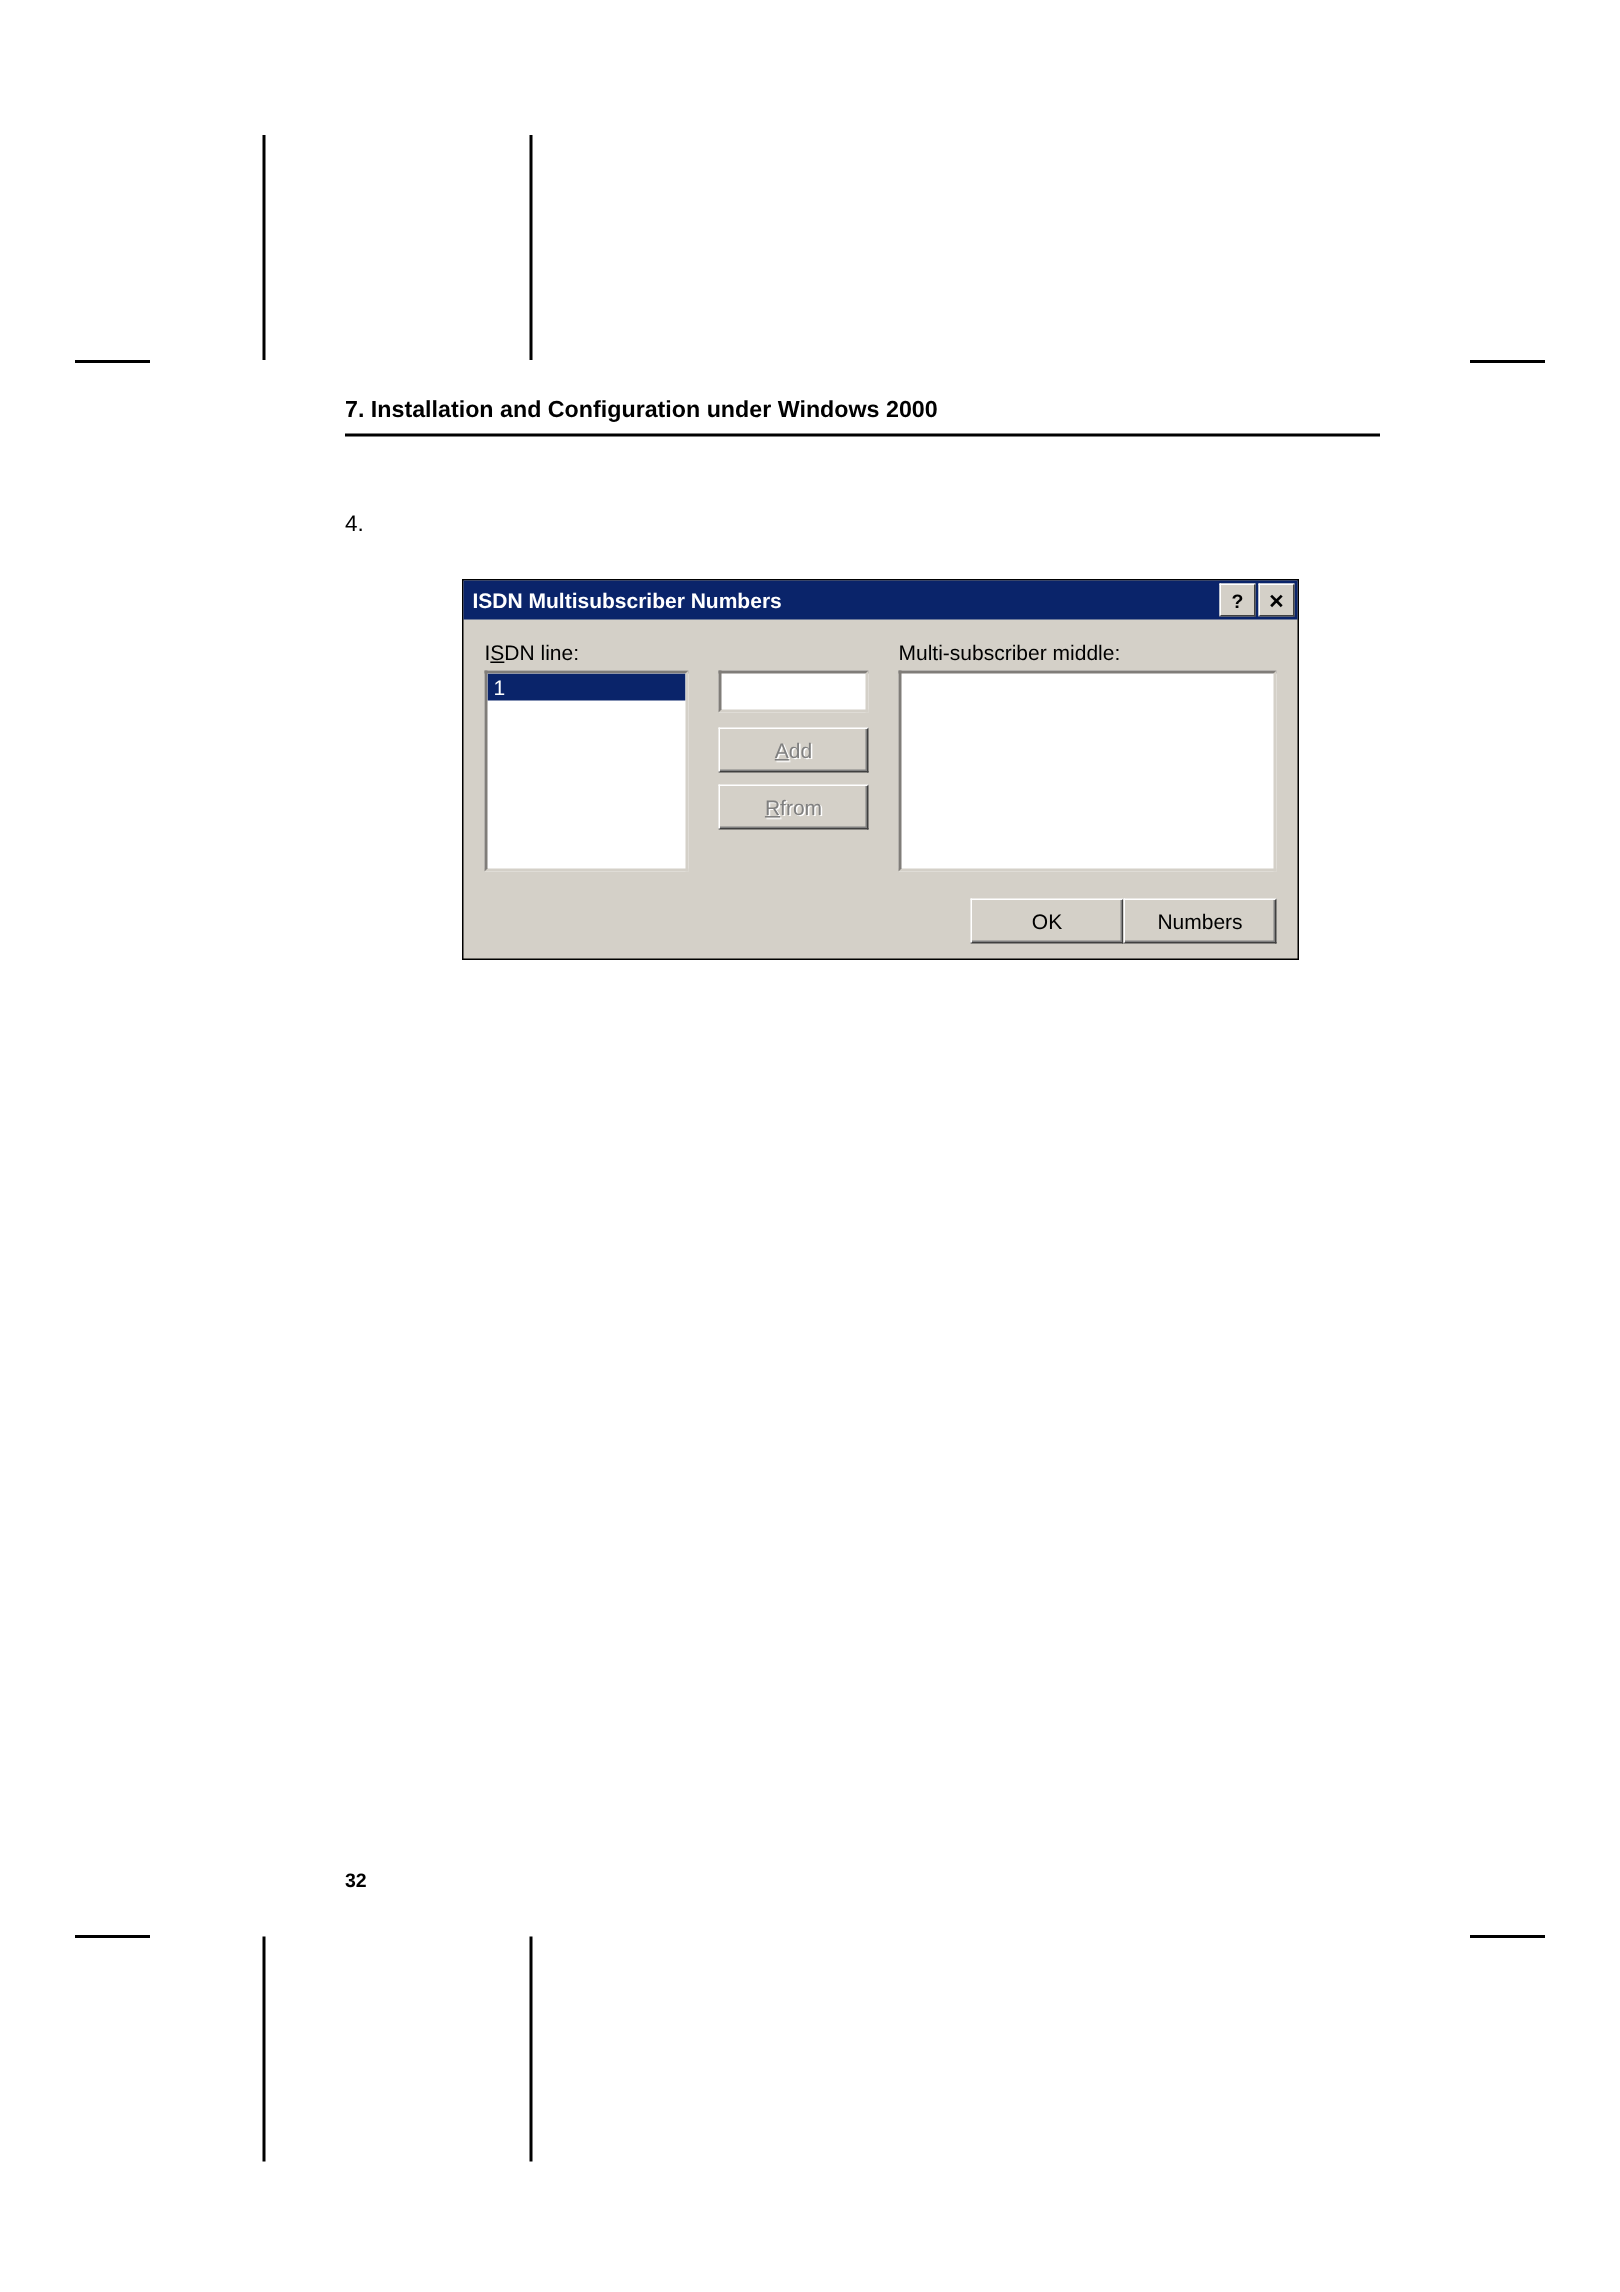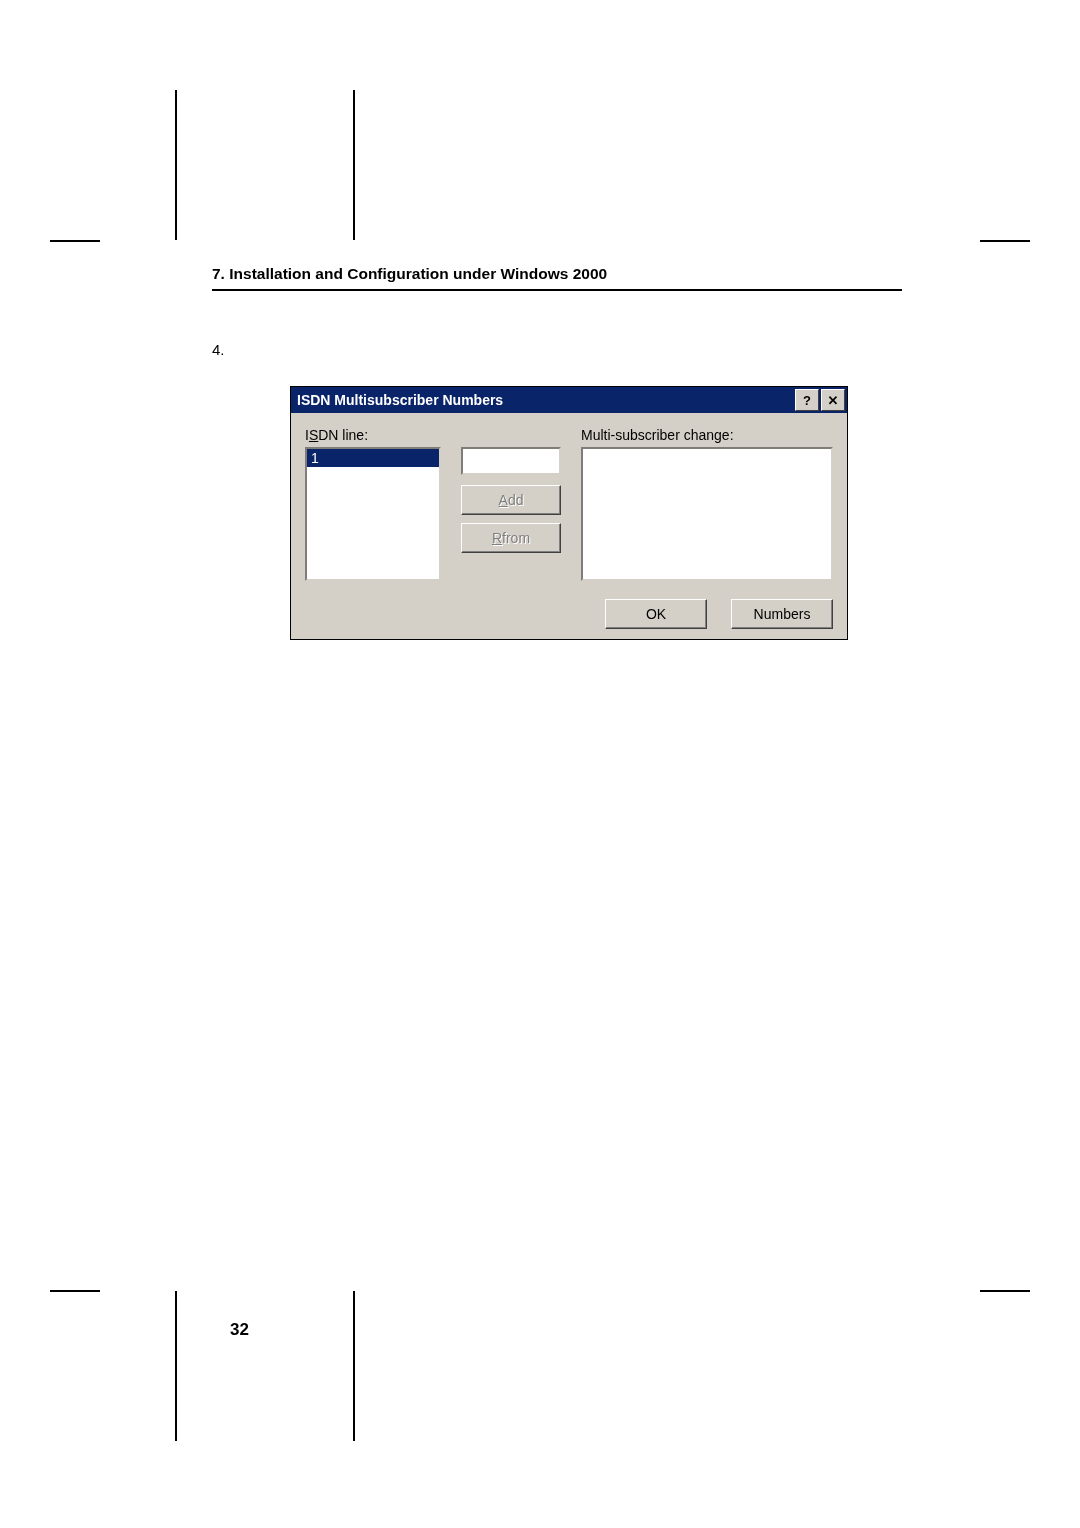--- a/index.html
+++ b/index.html
@@ -16,21 +16,21 @@
   .crop-top-left-h { position: absolute; left: 50px; top: 240px; width: 50px; height: 2px; background: #000; }
   .crop-top-right-h { position: absolute; right: 50px; top: 240px; width: 50px; height: 2px; background: #000; }
   .crop-bot-left-h { position: absolute; left: 50px; top: 1290px; width: 50px; height: 2px; background: #000; }
   .crop-bot-right-h { position: absolute; right: 50px; top: 1290px; width: 50px; height: 2px; background: #000; }
   .crop-top-v1 { position: absolute; left: 175px; top: 90px; width: 2px; height: 150px; background: #000; }
   .crop-top-v2 { position: absolute; left: 353px; top: 90px; width: 2px; height: 150px; background: #000; }
   .crop-bot-v1 { position: absolute; left: 175px; top: 1291px; width: 2px; height: 150px; background: #000; }
   .crop-bot-v2 { position: absolute; left: 353px; top: 1291px; width: 2px; height: 150px; background: #000; }
   .page {
     position: absolute;
-    left: 212px;
+    left: 230px;
     top: 265px;
     width: 690px;
   }
   .header-title {
     font-weight: bold;
     font-size: 15.5px;
     padding-bottom: 6px;
   }
   .header-rule {
     border: 0;
@@ -102,31 +102,31 @@
     border-right-color: #404040;
     border-bottom-color: #404040;
     box-shadow: inset -1px -1px 0 #808080, inset 1px 1px 0 #d4d0c8;
     display: flex; align-items: center; justify-content: center;
     margin-bottom: 8px;
     font-size: 14px;
   }
   .winbtn.disabled { color: #808080; text-shadow: 1px 1px 0 #fff; }
   .winbtn .ul { text-decoration: underline; }
   .dlg-footer {
-    display: flex; justify-content: flex-end; gap: 24px;
+    display: flex; justify-content: flex-end; gap: 0;
     margin-top: 18px;
   }
   .dlg-footer .winbtn { width: 100px; margin-bottom: 0; }
   .lbl2 { font-size: 14px; margin-bottom: 4px; }
   .page-num {
     position: absolute;
     left: 230px;
-    top: 1320px;
+    top: 1246px;
     font-weight: bold;
-    font-size: 17px;
+    font-size: 13px;
   }
 </style>
 </head>
 <body>
 
 <div class="crop-top-left-h"></div>
 <div class="crop-top-right-h"></div>
 <div class="crop-bot-left-h"></div>
 <div class="crop-bot-right-h"></div>
 <div class="crop-top-v1"></div>
@@ -168,21 +168,21 @@
             <div class="winbtn disabled">
                 <span class="ul">A</span>
                 <span>dd</span>
               </div>
             <div class="winbtn disabled">
                 <span class="ul">R</span>
                 <span>from</span>
               </div>
           </div>
           <div class="col-right">
-            <div class="lbl2"><span class="ul">M</span><span>ulti-subscriber change:</span></div>
+            <div class="lbl2"><span class="ul">M</span><span>ulti-subscriber middle:</span></div>
             <div class="listbox"></div>
           </div>
         </div>
         <div class="dlg-footer">
           <div class="winbtn">
               <span>OK</span>
             </div>
           <div class="winbtn">
               <span>Numbers</span>
             </div>

